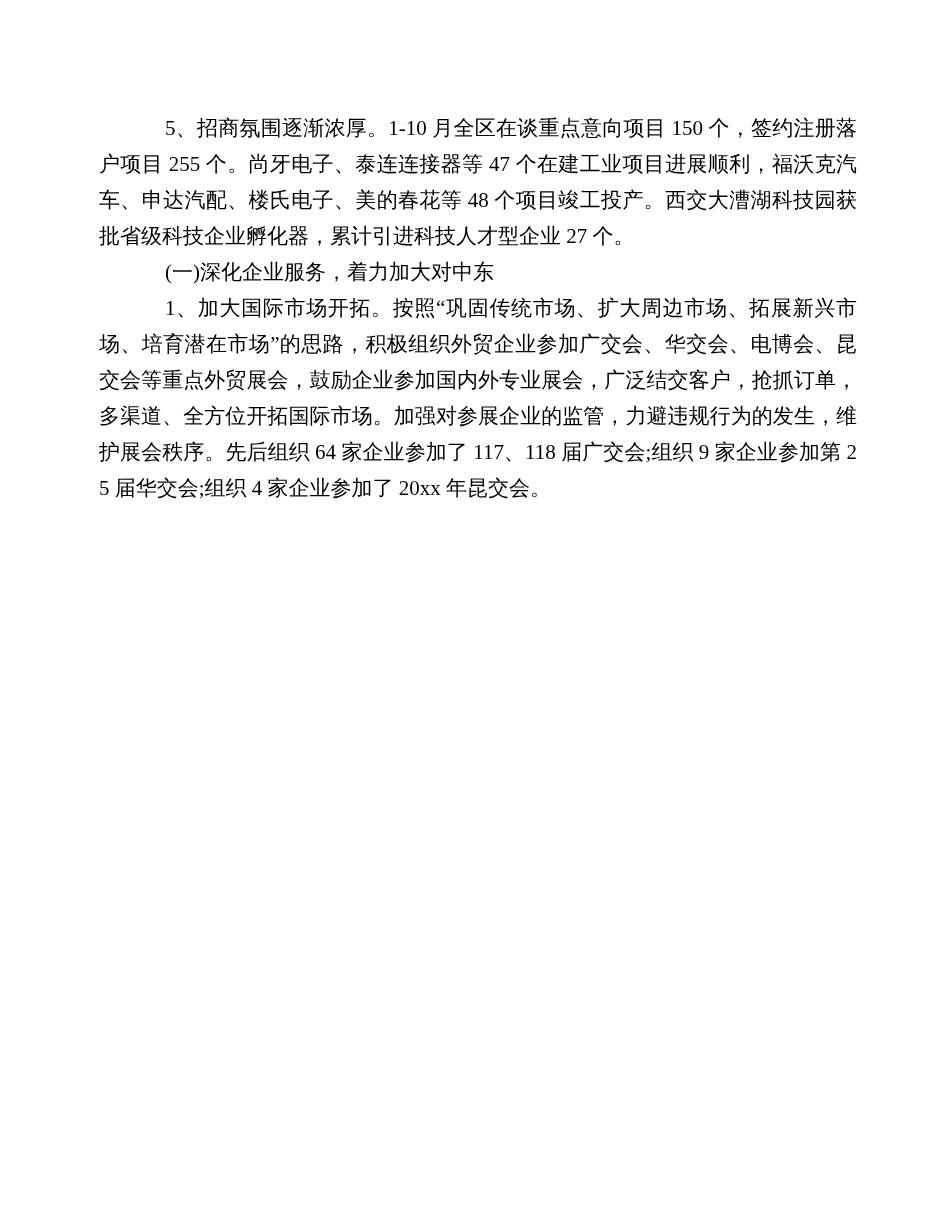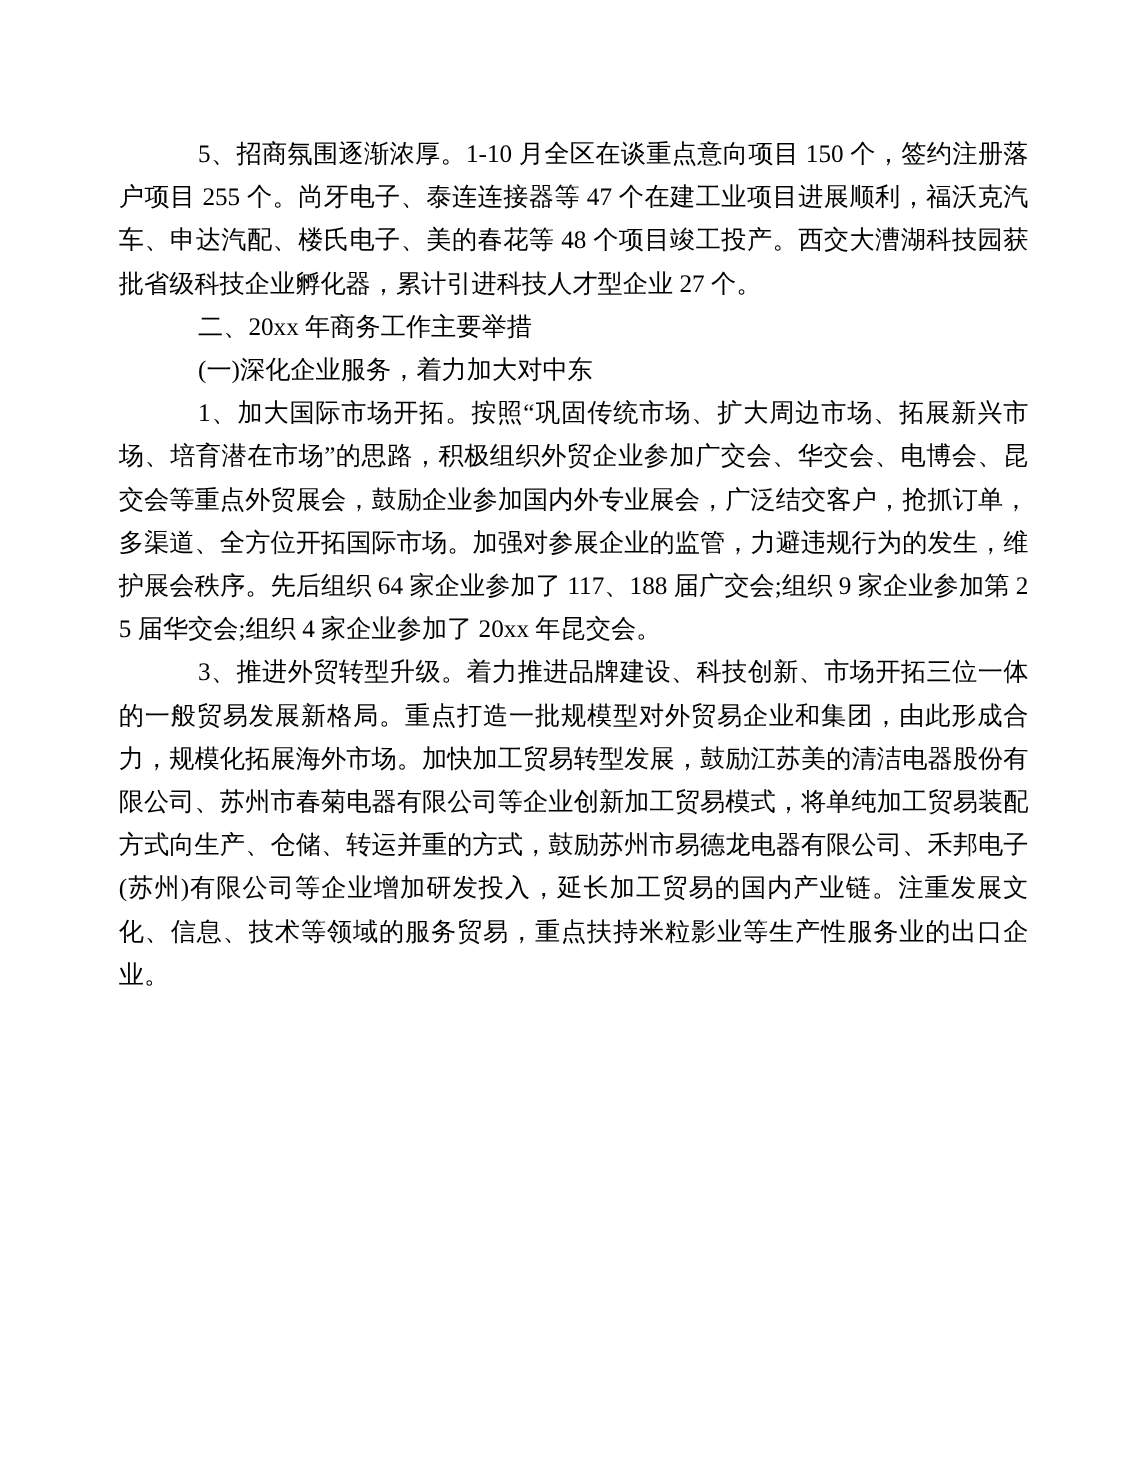--- a/index.html
+++ b/index.html
@@ -34,18 +34,16 @@
     word-break: break-all;
     overflow-wrap: break-word;
   }
 </style>
 </head>
 <body>
 
 <div class="page">
   <div class="content">
     <p>5、招商氛围逐渐浓厚。1-10 月全区在谈重点意向项目 150 个，签约注册落户项目 255 个。尚牙电子、泰连连接器等 47 个在建工业项目进展顺利，福沃克汽车、申达汽配、楼氏电子、美的春花等 48 个项目竣工投产。西交大漕湖科技园获批省级科技企业孵化器，累计引进科技人才型企业 27 个。</p>
-    <p>二、20xx 年商务工作主要举措</p>
     <p>(一)深化企业服务，着力加大对中东</p>
-    <p>1、加大国际市场开拓。按照“巩固传统市场、扩大周边市场、拓展新兴市场、培育潜在市场”的思路，积极组织外贸企业参加广交会、华交会、电博会、昆交会等重点外贸展会，鼓励企业参加国内外专业展会，广泛结交客户，抢抓订单，多渠道、全方位开拓国际市场。加强对参展企业的监管，力避违规行为的发生，维护展会秩序。先后组织 64 家企业参加了 117、188 届广交会;组织 9 家企业参加第 25 届华交会;组织 4 家企业参加了 20xx 年昆交会。</p>
-    <p>3、推进外贸转型升级。着力推进品牌建设、科技创新、市场开拓三位一体的一般贸易发展新格局。重点打造一批规模型对外贸易企业和集团，由此形成合力，规模化拓展海外市场。加快加工贸易转型发展，鼓励江苏美的清洁电器股份有限公司、苏州市春菊电器有限公司等企业创新加工贸易模式，将单纯加工贸易装配方式向生产、仓储、转运并重的方式，鼓励苏州市易德龙电器有限公司、禾邦电子(苏州)有限公司等企业增加研发投入，延长加工贸易的国内产业链。注重发展文化、信息、技术等领域的服务贸易，重点扶持米粒影业等生产性服务业的出口企业。</p>
+    <p>1、加大国际市场开拓。按照“巩固传统市场、扩大周边市场、拓展新兴市场、培育潜在市场”的思路，积极组织外贸企业参加广交会、华交会、电博会、昆交会等重点外贸展会，鼓励企业参加国内外专业展会，广泛结交客户，抢抓订单，多渠道、全方位开拓国际市场。加强对参展企业的监管，力避违规行为的发生，维护展会秩序。先后组织 64 家企业参加了 117、118 届广交会;组织 9 家企业参加第 25 届华交会;组织 4 家企业参加了 20xx 年昆交会。</p>
   </div>
 </div>
 
 </body></html>

